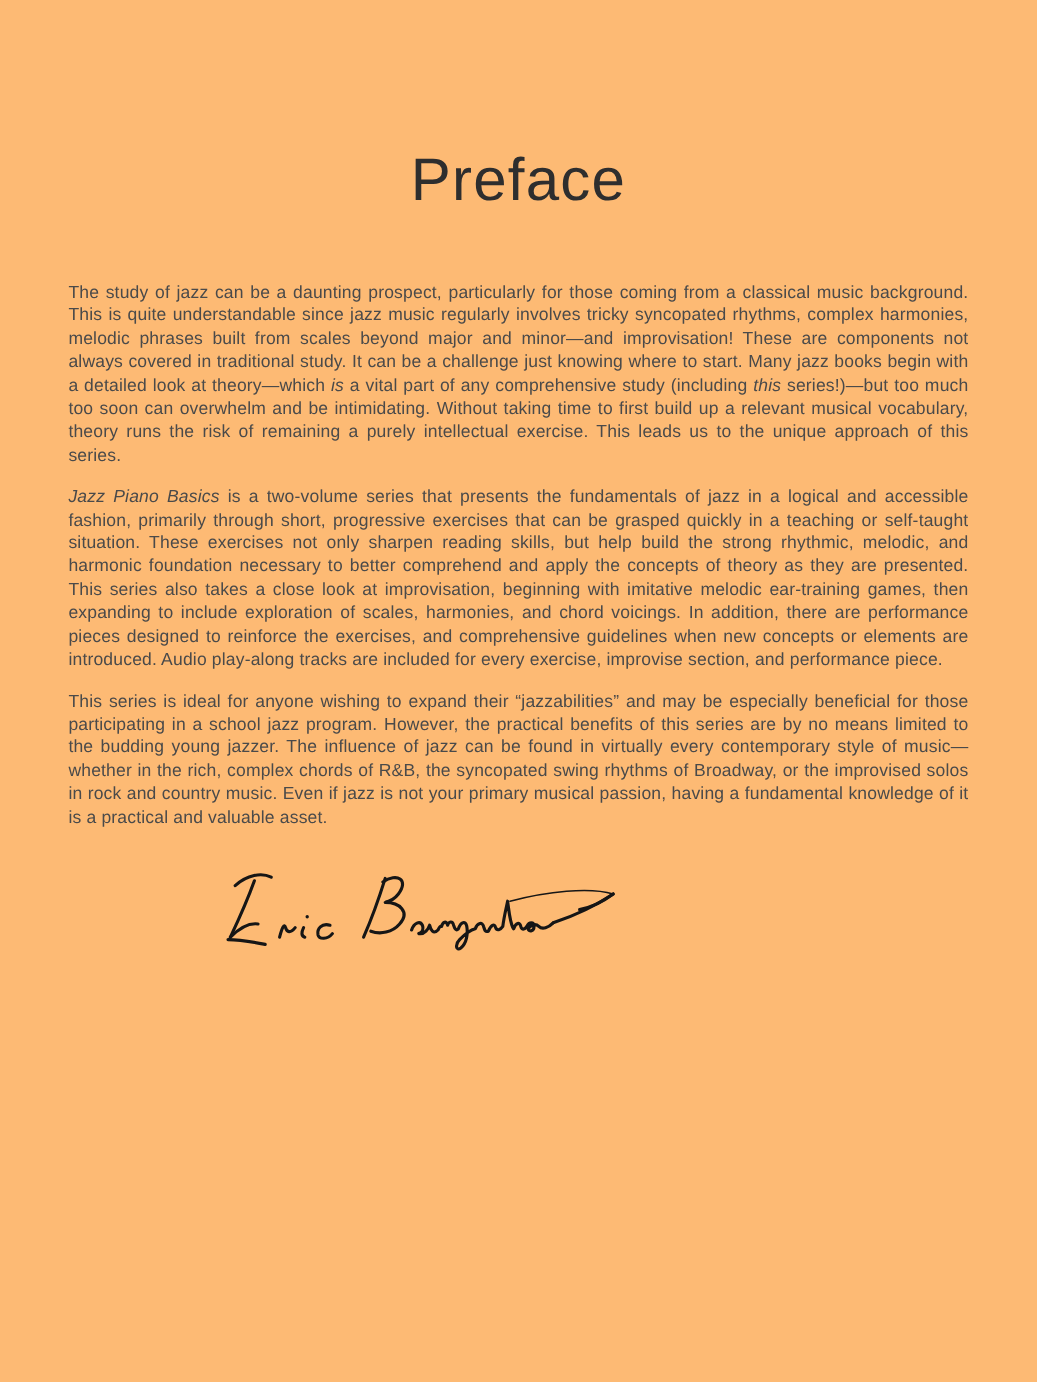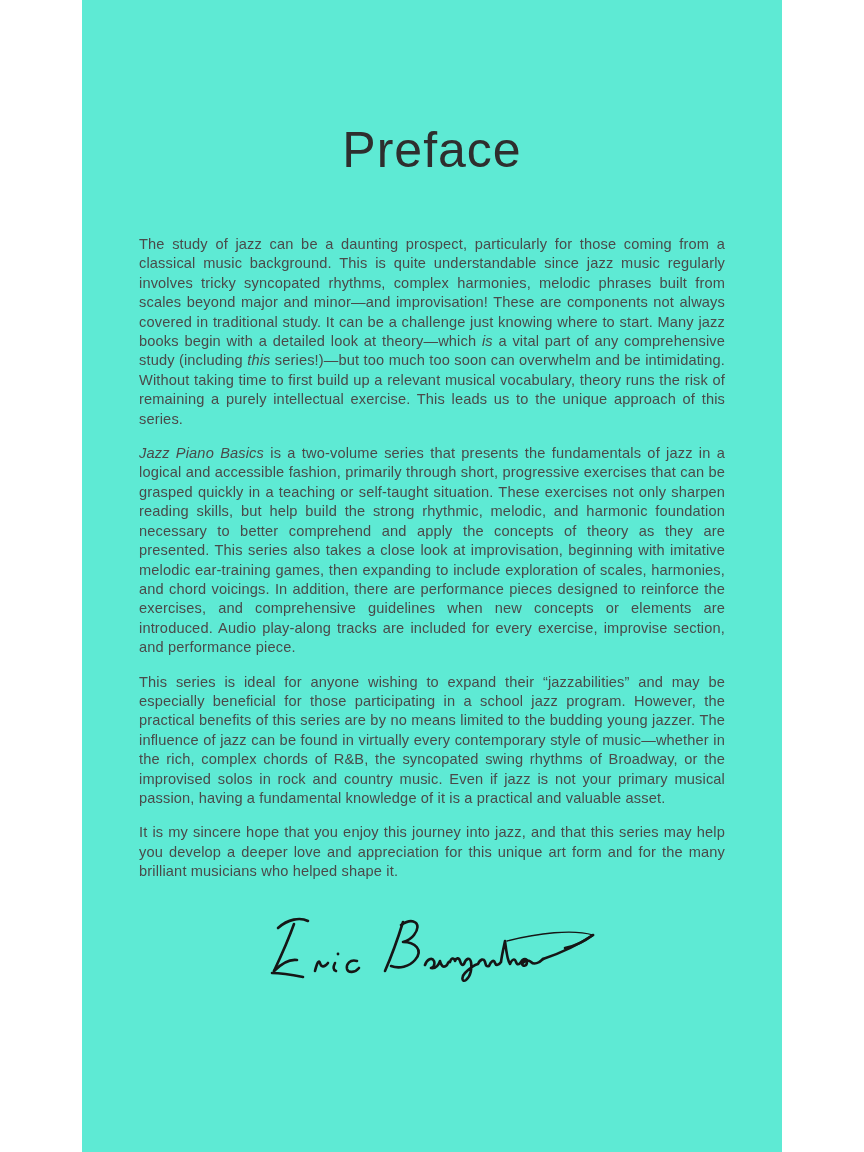--- a/index.html
+++ b/index.html
@@ -1,21 +1,21 @@
 <!DOCTYPE html>
 <html><head>
 <meta charset="utf-8">
 <style>
   * { margin: 0; padding: 0; box-sizing: border-box; }
   html, body { background: #ffffff; }
   .page {
-    width: 700px;
+    width: 864px;
     height: 1152px;
     margin: 0 auto;
-    background: #5eead4;
+    background: #fdba74;
     position: relative;
     overflow: hidden;
     font-family: "Liberation Sans", "DejaVu Sans", sans-serif;
   }
   .page-title {
     margin-top: 125px;
     margin-bottom: 60px;
     text-align: center;
     font-size: 50px;
     line-height: 1.0;
@@ -60,21 +60,20 @@
 <body>
 
 <div class="page">
 
   <h1 class="page-title">Preface</h1>
 
   <div class="body-text">
       <p><span>The study of jazz can be a daunting prospect, particularly for those coming from a classical music background. This is quite understandable since jazz music regularly involves tricky syncopated rhythms, complex harmonies, melodic phrases built from scales beyond major and minor—and improvisation! These are components not always covered in traditional study. It can be a challenge just knowing where to start. Many jazz books begin with a detailed look at theory—which </span><em>is</em><span> a vital part of any comprehensive study (including </span><em>this</em><span> series!)—but too much too soon can overwhelm and be intimidating. Without taking time to first build up a relevant musical vocabulary, theory runs the risk of remaining a purely intellectual exercise. This leads us to the unique approach of this series.</span></p>
       <p><em>Jazz Piano Basics</em><span> is a two-volume series that presents the fundamentals of jazz in a logical and accessible fashion, primarily through short, progressive exercises that can be grasped quickly in a teaching or self-taught situation. These exercises not only sharpen reading skills, but help build the strong rhythmic, melodic, and harmonic foundation necessary to better comprehend and apply the concepts of theory as they are presented. This series also takes a close look at improvisation, beginning with imitative melodic ear-training games, then expanding to include exploration of scales, harmonies, and chord voicings. In addition, there are performance pieces designed to reinforce the exercises, and comprehensive guidelines when new concepts or elements are introduced. Audio play-along tracks are included for every exercise, improvise section, and performance piece.</span></p>
       <p><span>This series is ideal for anyone wishing to expand their “jazzabilities” and may be especially beneficial for those participating in a school jazz program. However, the practical benefits of this series are by no means limited to the budding young jazzer. The influence of jazz can be found in virtually every contemporary style of music—whether in the rich, complex chords of R&amp;B, the syncopated swing rhythms of Broadway, or the improvised solos in rock and country music. Even if jazz is not your primary musical passion, having a fundamental knowledge of it is a practical and valuable asset.</span></p>
-      <p><span>It is my sincere hope that you enjoy this journey into jazz, and that this series may help you develop a deeper love and appreciation for this unique art form and for the many brilliant musicians who helped shape it.</span></p>
     </div>
 
   <div class="signature-wrap">
     <svg viewBox="0 0 336 78" role="img" aria-label="Eric Baumgartner signature">
 
       <path class="sig-stroke" d="M16,18 C26,9 38,7 46,11"></path>
       <path class="sig-stroke" d="M32,14 C27,28 20,44 12,61"></path>
       <path class="sig-stroke" d="M12,61 C20,53 28,49 35,50"></path>
       <path class="sig-stroke" d="M10,63 C20,63 31,65 41,67"></path>
 

